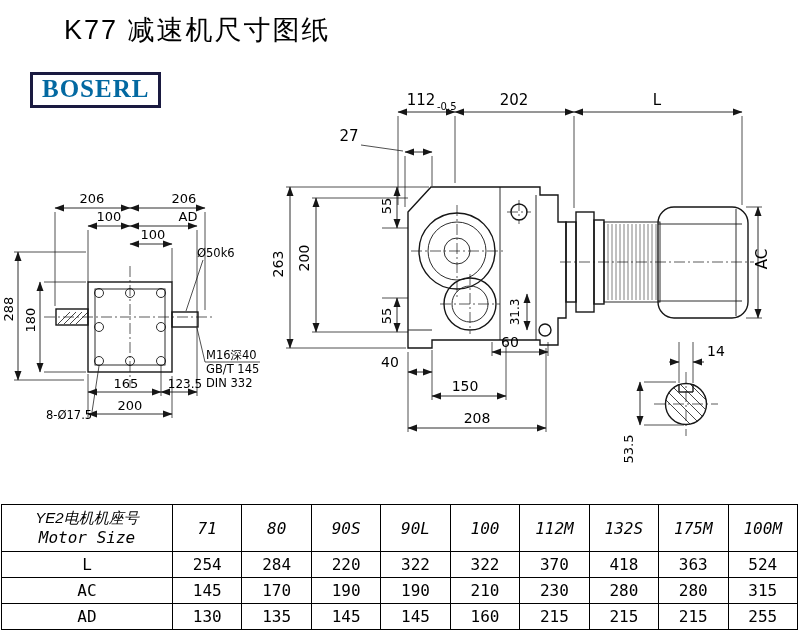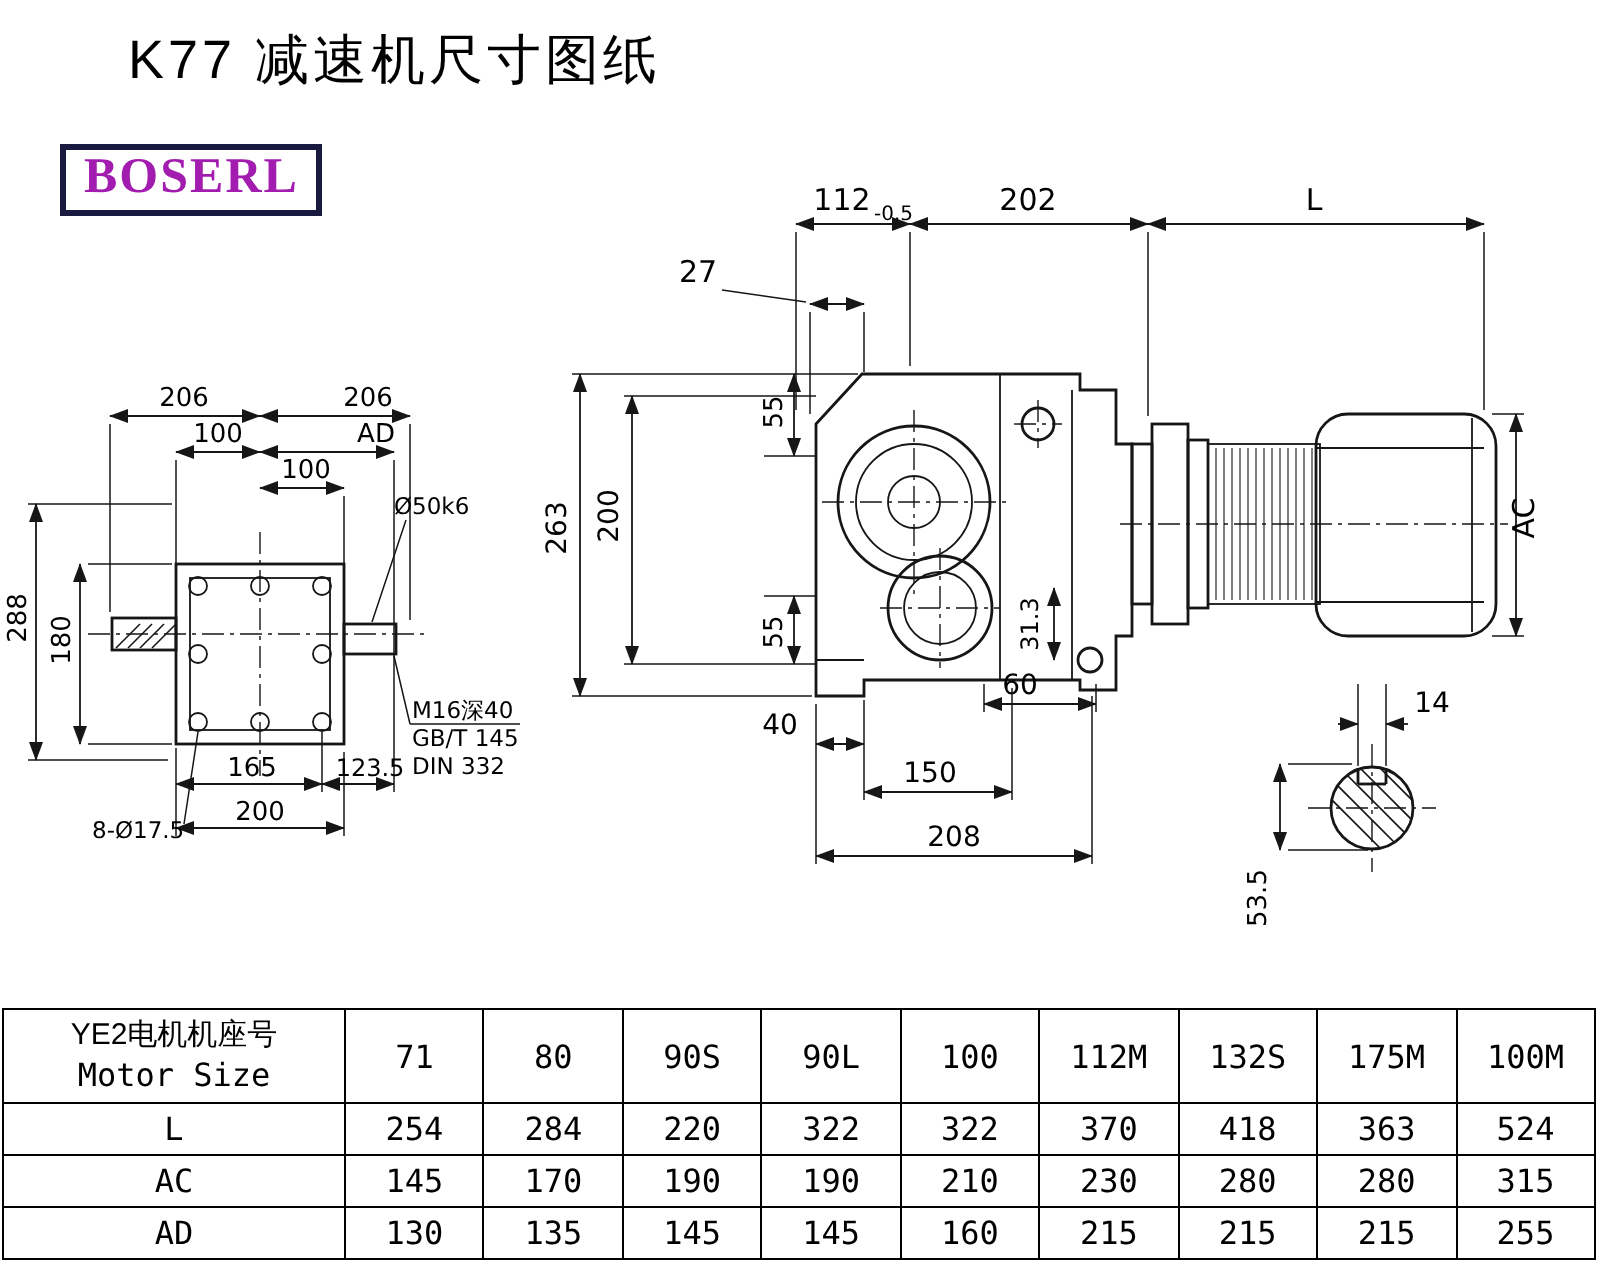--- a/index.html
+++ b/index.html
@@ -1,38 +1,38 @@
 <!DOCTYPE html>
 <html><head>
 <meta charset="utf-8">
 <style>
   html,body{margin:0;padding:0;background:#fff;}
   .page{position:relative;width:800px;height:634px;background:#fff;overflow:hidden;
         font-family:"Liberation Sans","DejaVu Sans",sans-serif;}
   .title{position:absolute;left:64px;top:12px;font-weight:normal;font-size:27px;color:#000;
          letter-spacing:2px;font-family:"Liberation Sans","DejaVu Sans",sans-serif;}
   .brand{position:absolute;left:30px;top:72px;border:3px solid #1a1a40;padding:0 9px 2px 9px;background:#fff;}
-  .brand span{color:#a21caf;font-weight:bold;font-size:25px;letter-spacing:1px;
+  .brand span{color:#0369a1;font-weight:bold;font-size:25px;letter-spacing:1px;
               font-family:"Liberation Serif","DejaVu Serif",serif;}
   svg.drawing{position:absolute;left:0;top:0;}
   .obj{fill:none;stroke:#161616;stroke-width:1.4;}
   .thin{fill:none;stroke:#161616;stroke-width:0.9;}
   .fin{stroke:#161616;stroke-width:0.55;}
   .dim{stroke:#161616;stroke-width:0.9;fill:none;}
   .ext{stroke:#161616;stroke-width:0.75;}
   .cl{stroke:#161616;stroke-width:0.7;stroke-dasharray:11 3 2 3;}
   .hatchln{stroke:#161616;stroke-width:0.8;}
   svg text{fill:#000;font-family:"DejaVu Sans","Liberation Sans",sans-serif;}
   .t15{font-size:15px}.t14{font-size:14px}.t13{font-size:13px}
   .t12{font-size:12px}.t11{font-size:11.5px}.t10{font-size:10px}
   .dims-table{position:absolute;left:1px;top:504px;width:797px;border-collapse:collapse;table-layout:fixed;}
   .dims-table th,.dims-table td{border:1px solid #000;text-align:center;vertical-align:middle;
       padding:0;font-weight:normal;font-family:"DejaVu Sans Mono","Liberation Mono",monospace;font-size:16px;color:#000;}
   .col0{width:170px;}
-  tr.hdr{height:47px;} tr.r{height:26px;}
+  tr.hdr{height:47px;font-style:italic;} tr.r{height:26px;}
   .zh{font-size:15px;font-family:"Liberation Sans","DejaVu Sans",sans-serif;line-height:20px;}
   .mono{font-size:16px;font-family:"DejaVu Sans Mono","Liberation Mono",monospace;line-height:20px;text-align:center;}
 </style>
 </head>
 <body>
 
 <div class="page">
 
   <div class="title">K77 减速机尺寸图纸</div>
   <div class="brand">

